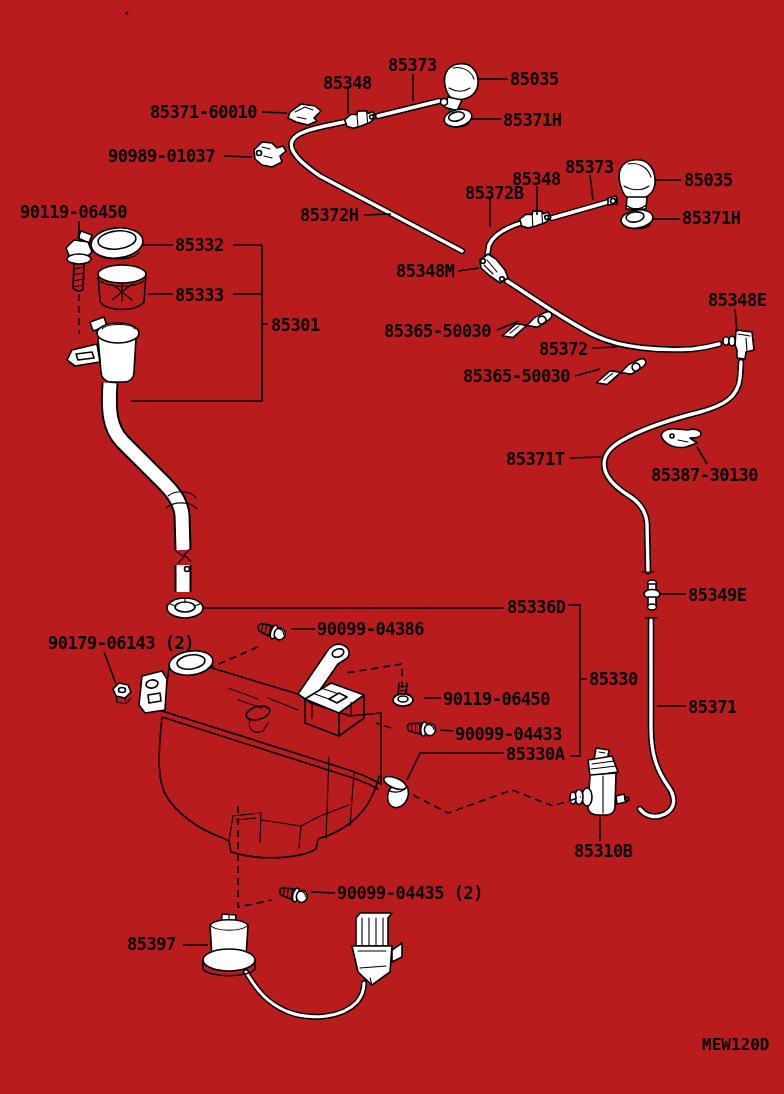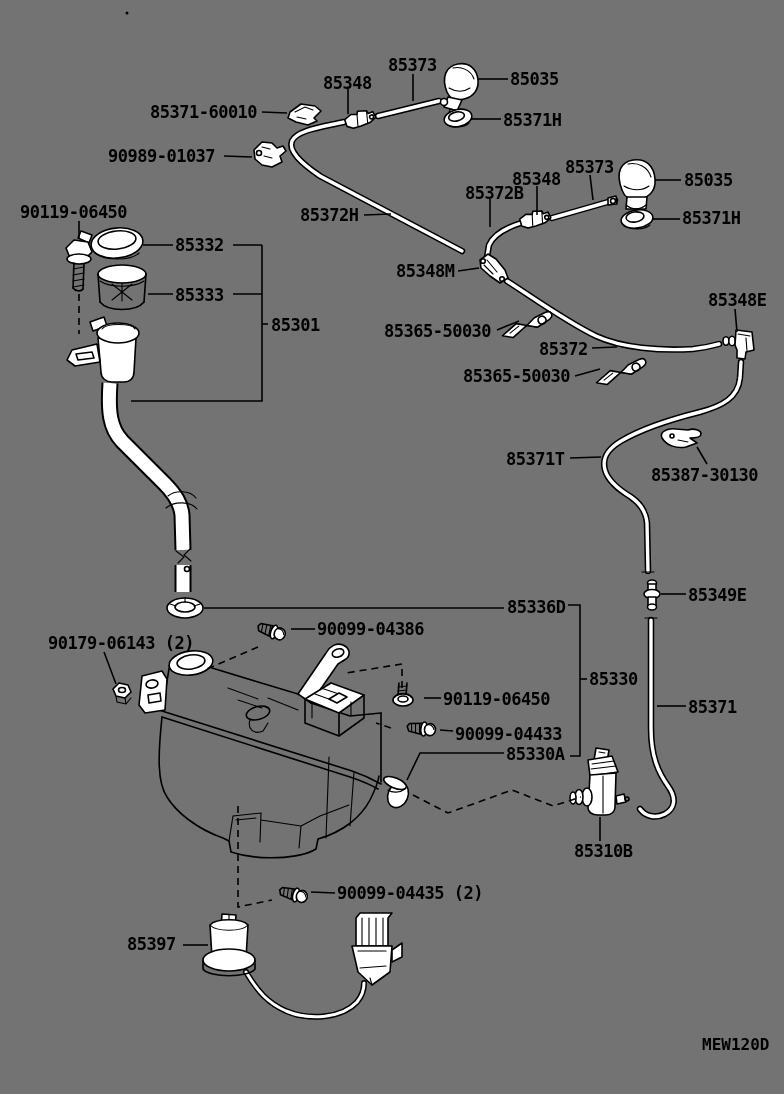--- a/index.html
+++ b/index.html
@@ -1,16 +1,16 @@
 <!DOCTYPE html>
 <html><head>
 <meta charset="utf-8">
 <style>
   html,body{margin:0;padding:0;background:#fff;}
-  #stage{position:relative;width:784px;height:1094px;background:#737373;overflow:hidden;}
+  #stage{position:relative;width:784px;height:1094px;background:#b91c1c;overflow:hidden;}
   .lbl{font-family:"DejaVu Sans Mono",monospace;font-weight:700;font-size:17px;fill:#000;letter-spacing:-0.5px;}
   .lbl-sm{font-family:"DejaVu Sans Mono",monospace;font-weight:700;font-size:16px;fill:#000;}
   .ln{stroke:#000;stroke-width:1.6;fill:none;}
   .part{stroke:#000;stroke-width:1.6;fill:none;stroke-linejoin:round;stroke-linecap:round;}
   .partf{stroke:#000;stroke-width:1.6;fill:#fff;stroke-linejoin:round;}
   .thin{stroke:#000;stroke-width:1.1;fill:none;stroke-linecap:round;}
   .tube-o{stroke:#000;stroke-width:6.5;fill:none;stroke-linecap:round;}
   .tube-i{stroke:#fff;stroke-width:3.4;fill:none;stroke-linecap:round;}
   .neck-o{stroke:#000;stroke-width:17;fill:none;stroke-linecap:butt;}
   .neck-i{stroke:#fff;stroke-width:13;fill:none;stroke-linecap:butt;}

